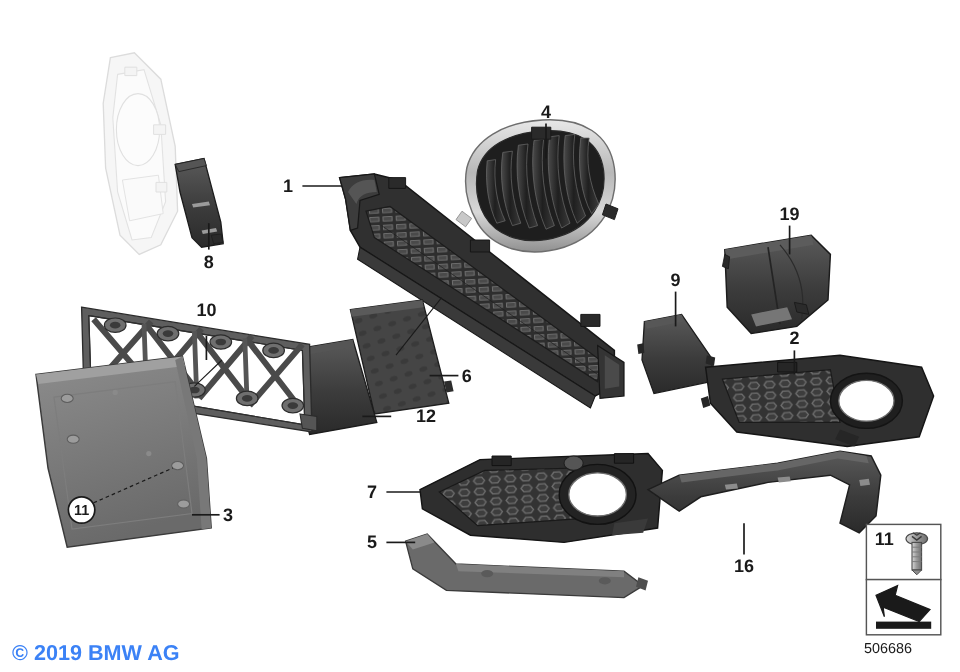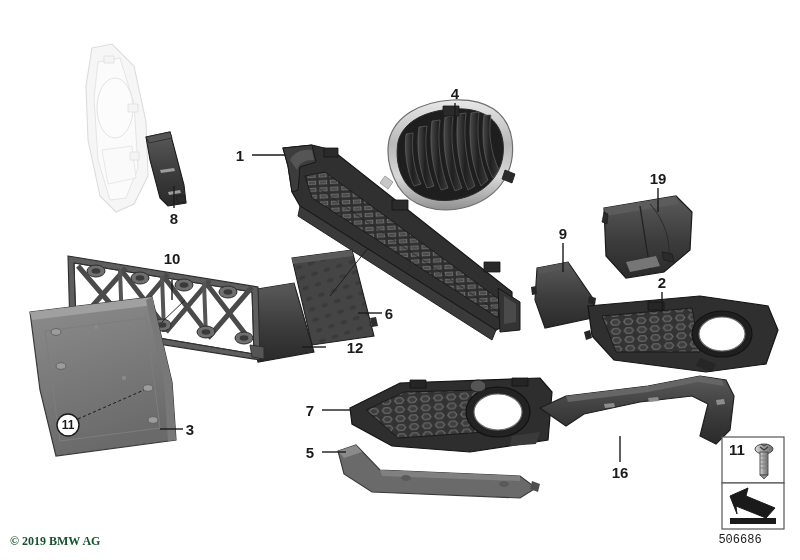--- a/index.html
+++ b/index.html
@@ -10,26 +10,26 @@
   }
   #sheet{position:absolute;inset:0;}
   svg.layer{position:absolute;left:0;top:0;width:800px;height:560px;}
   .lbl{
     position:absolute;font-family:"Liberation Sans",sans-serif;
     font-weight:bold;font-size:15px;color:#1a1a1a;
     letter-spacing:0px;white-space:nowrap;
   }
   .copyright{
     position:absolute;left:10px;top:534px;
-    font-family:Liberation Serif, serif;
-    font-weight:bold;font-size:12px;color:#14532d;white-space:nowrap;
+    font-family:Liberation Sans, sans-serif;
+    font-weight:bold;font-size:18px;color:#3b82f6;white-space:nowrap;
   }
   .diagid{
     position:absolute;left:740px;top:533px;
-    font-family:Liberation Mono, monospace;
+    font-family:Liberation Sans, sans-serif;
     font-size:12px;color:#1a1a1a;white-space:nowrap;
     transform:translateX(-50%);
   }
   .legendnum{
     position:absolute;left:729px;top:441px;
     font-family:"Liberation Sans",sans-serif;
     font-weight:bold;font-size:15px;color:#1a1a1a;
   }
   .circnum{
     position:absolute;left:68px;top:425px;transform:translate(-50%,-50%);

